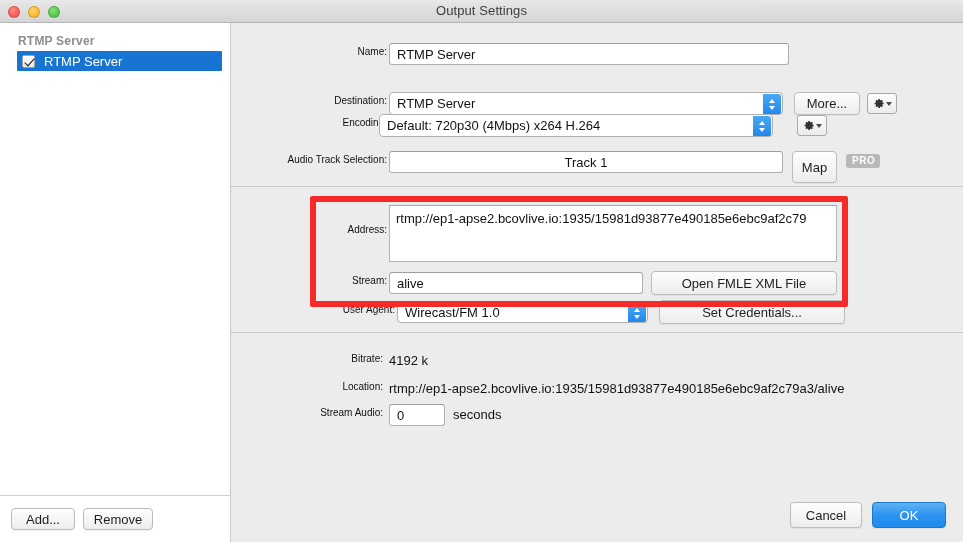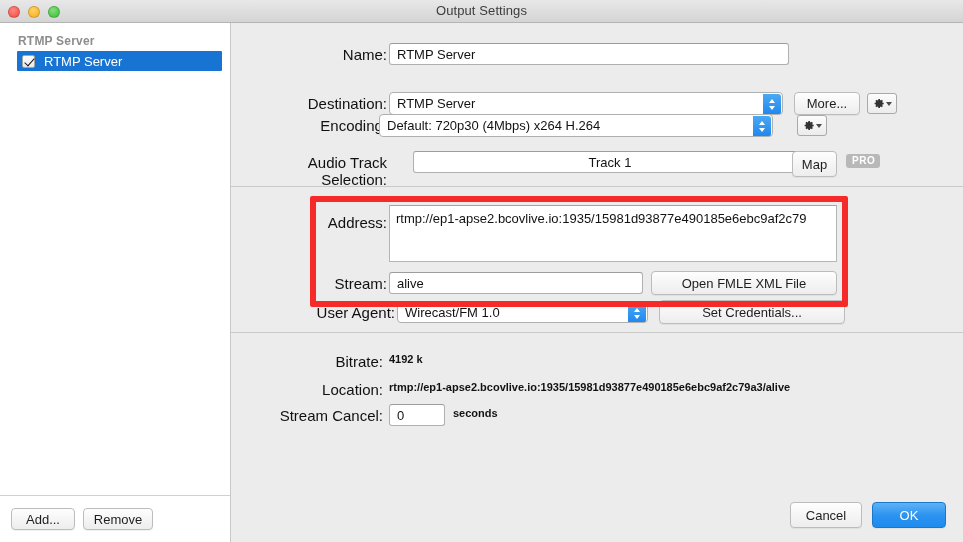--- a/index.html
+++ b/index.html
@@ -126,21 +126,21 @@
     position: absolute; left: 0; width: 732px;
     height: 1px; background: #c9c9c9;
   }
   #sep1 { top: 163px; }
   #sep2 { top: 309px; }
 
   .row { position: absolute; height: 22px; }
   .lbl {
     position: absolute;
     text-align: right;
-    font-size: 15px; color: #101010;
+    font-size: 10px; color: #101010;
     top: 3px;
   }
 
   .field {
     position: absolute;
     background: #fff;
     border: 1px solid #b0b0b0;
     border-top-color: #9d9d9d;
     border-radius: 3px;
     font-size: 13px; color: #121212;
@@ -230,24 +230,23 @@
     font-size: 13px; color: #121212;
     padding: 4px 6px;
     overflow: hidden;
     white-space: nowrap;
     line-height: 17px;
   }
 
   
   .info-val {
     position: absolute;
-    font-size: 11px; color: #121212;
+    font-size: 13px; color: #121212;
     white-space: nowrap;
     top: 3px;
-    font-weight: bold;
   }
 
   
   #actions {
     position: absolute; right: 17px; bottom: 14px;
     display: flex; align-items: center; gap: 10px;
   }
 </style>
 </head>
 <body>
@@ -317,28 +316,28 @@
         <svg width="13" height="13" viewBox="0 0 20 20" aria-hidden="true">
           <path fill="#333" d="M10 6.2a3.8 3.8 0 1 0 0 7.6 3.8 3.8 0 0 0 0-7.6zm0 5.9a2.1 2.1 0 1 1 0-4.2 2.1 2.1 0 0 1 0 4.2z"></path>
           <path fill="#333" d="M18 8.7h-1.7a6.6 6.6 0 0 0-.6-1.5l1.2-1.2-1.9-1.9-1.2 1.2a6.6 6.6 0 0 0-1.5-.6V3h-2.6v1.7a6.6 6.6 0 0 0-1.5.6L7 4.1 5.1 6l1.2 1.2a6.6 6.6 0 0 0-.6 1.5H4v2.6h1.7c.13.53.33 1.03.6 1.5L5.1 14l1.9 1.9 1.2-1.2c.47.27.97.47 1.5.6V17h2.6v-1.7c.53-.13 1.03-.33 1.5-.6l1.2 1.2 1.9-1.9-1.2-1.2c.27-.47.47-.97.6-1.5H18V8.7z"></path>
         </svg>
         <span class="caret"></span>
       </div>
     </div>
 
     <div class="row" style="top:128px; left:0; width:732px;">
       <div class="lbl" style="left:0; width:156px;padding-left:40px;">Audio Track Selection:</div>
-      <div class="field center" style="left:158px; width:394px;margin-left:24px;">Track 1</div>
-      <div class="btn" style="position:absolute;left:561px;top:0;width:45px;height:26px;">Map</div>
+      <div class="field center" style="left:158px; width:394px;">Track 1</div>
+      <div class="btn" style="position:absolute;left:561px;top:0;width:45px;height:32px;">Map</div>
       <div class="pro-badge" style="left:615px; top:3px;">PRO</div>
     </div>
 
     <div id="redbox"></div>
 
-    <div class="lbl" style="position:absolute; left:0; top:191px; width:156px;padding-left:9px;">Address:</div>
+    <div class="lbl" style="position:absolute; left:0; top:201px; width:156px;padding-left:9px;">Address:</div>
     <div id="address-area">rtmp://ep1-apse2.bcovlive.io:1935/15981d93877e490185e6ebc9af2c79</div>
 
     <div class="row" style="top:249px; left:0; width:732px;">
       <div class="lbl" style="left:0; width:156px;">Stream:</div>
       <div class="field" style="left:158px; width:254px;">alive</div>
       <div class="btn" style="position:absolute;left:420px;top:-1px;width:186px;height:24px;">Open FMLE XML File</div>
     </div>
 
     <div class="row" style="top:278px; left:8px; width:732px;">
       <div class="lbl" style="left:0; width:156px;">User Agent:</div>
@@ -356,21 +355,21 @@
       <div class="lbl" style="left:0; width:152px;">Bitrate:</div>
       <div class="info-val" style="left:158px;">4192 k</div>
     </div>
 
     <div class="row" style="top:355px; left:0; width:732px;">
       <div class="lbl" style="left:0; width:152px;">Location:</div>
       <div class="info-val" style="left:158px;">rtmp://ep1-apse2.bcovlive.io:1935/15981d93877e490185e6ebc9af2c79a3/alive</div>
     </div>
 
     <div class="row" style="top:381px; left:0; width:732px;">
-      <div class="lbl" style="left:0; width:152px;">Stream Cancel:</div>
+      <div class="lbl" style="left:0; width:152px;">Stream Audio:</div>
       <div class="field" style="left:158px; width:56px;">0</div>
       <div class="info-val" style="left:222px;text-align:center;">seconds</div>
     </div>
 
     <div id="actions">
       <div class="btn" style="width:72px;height:26px;">Cancel</div>
       <div class="btn btn-blue" style="width:74px;height:26px;">OK</div>
     </div>
 
   </div>

